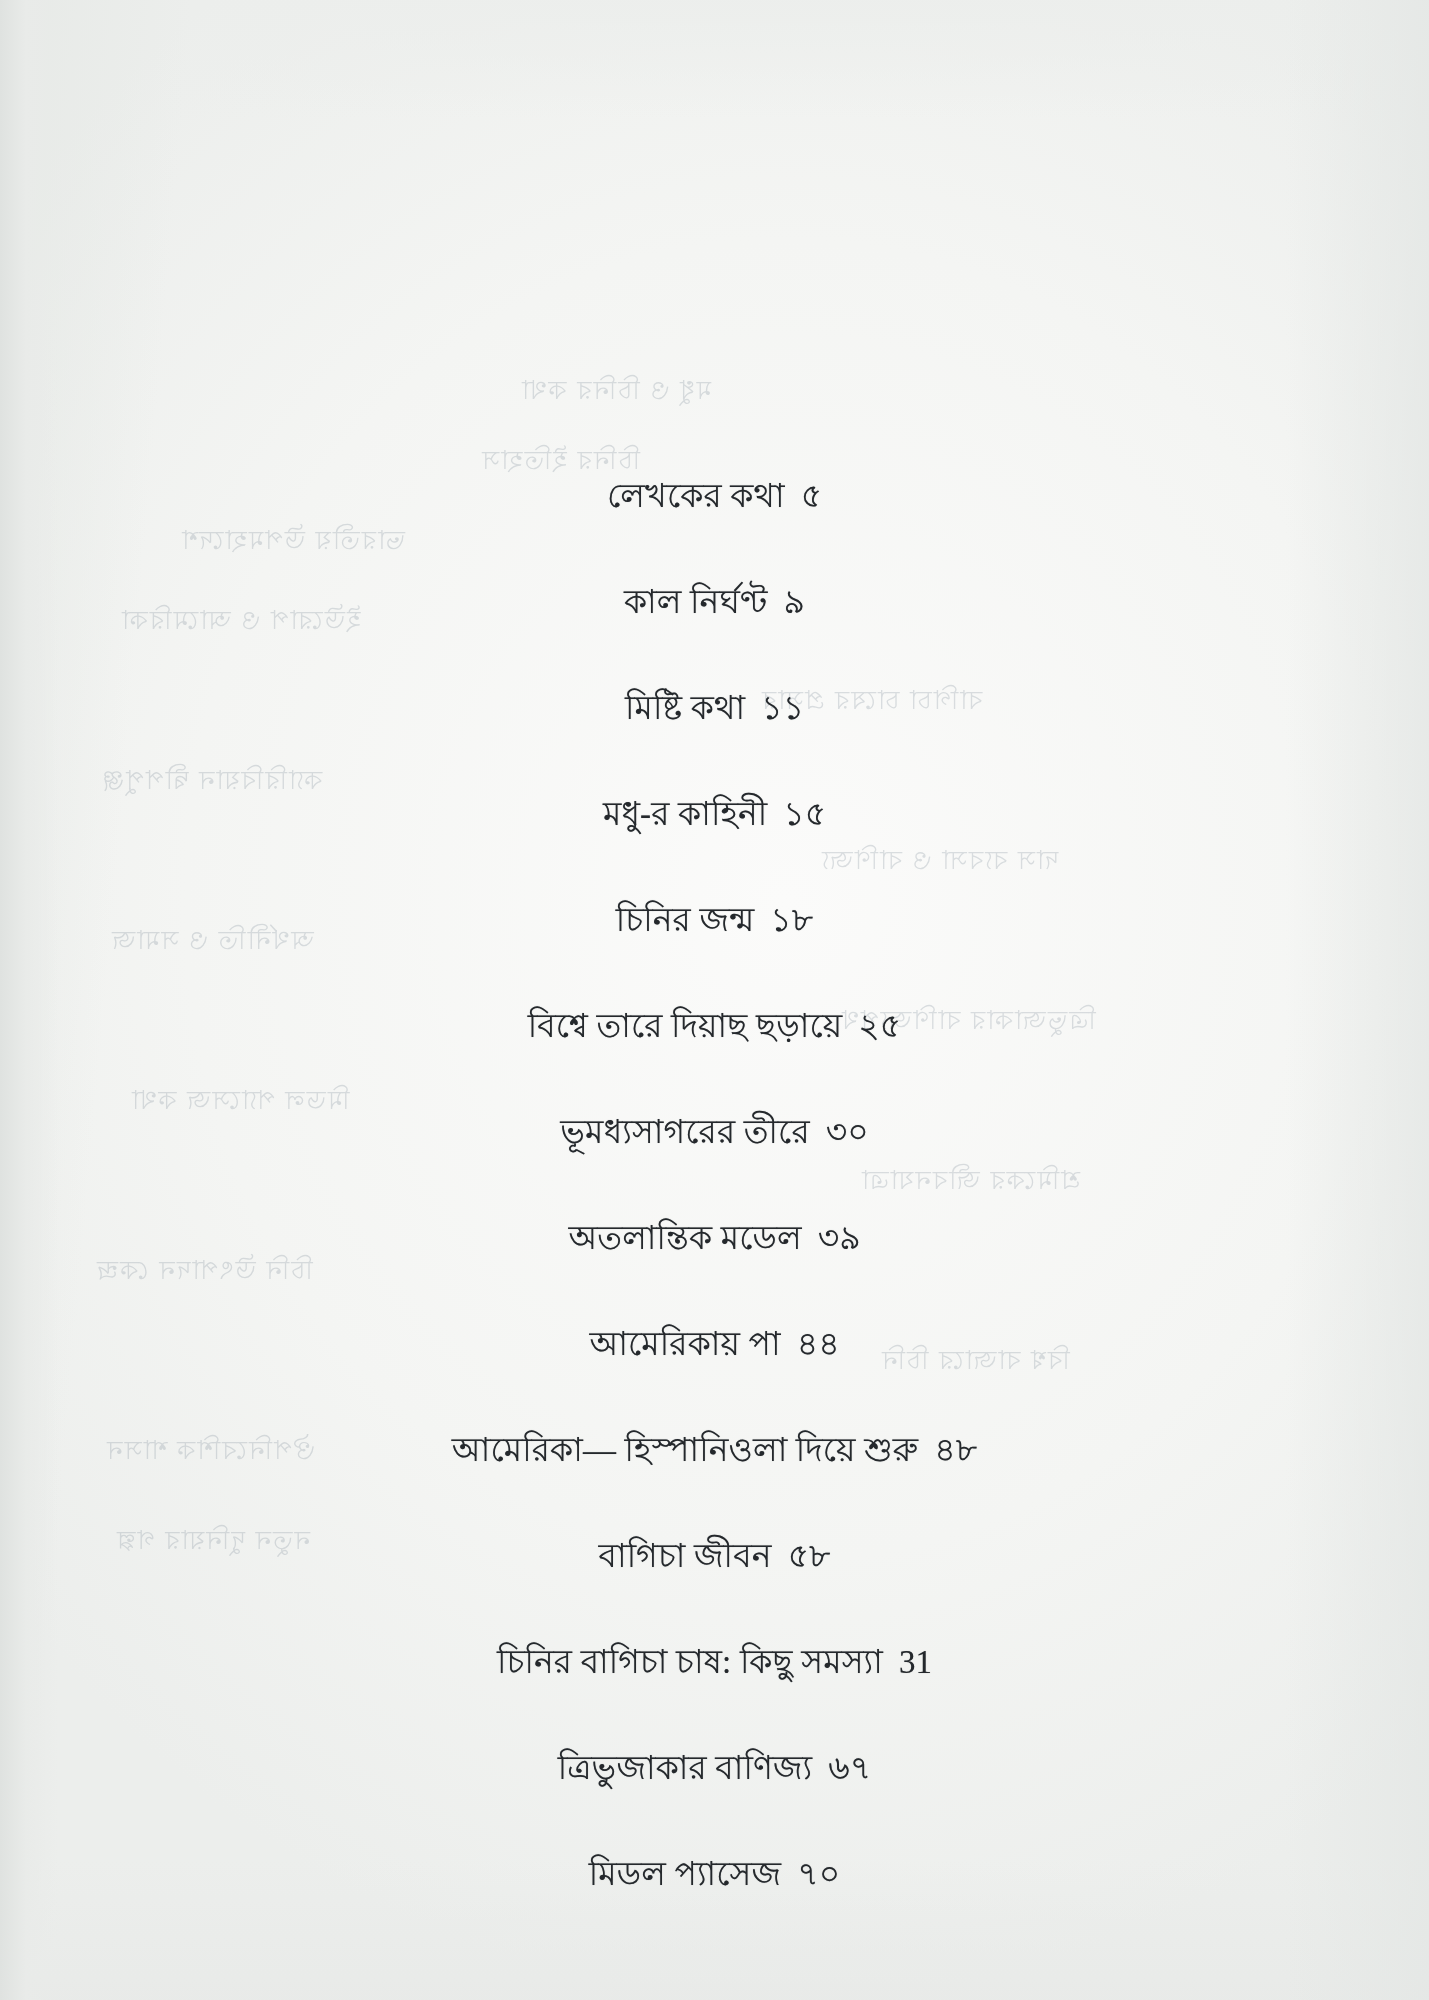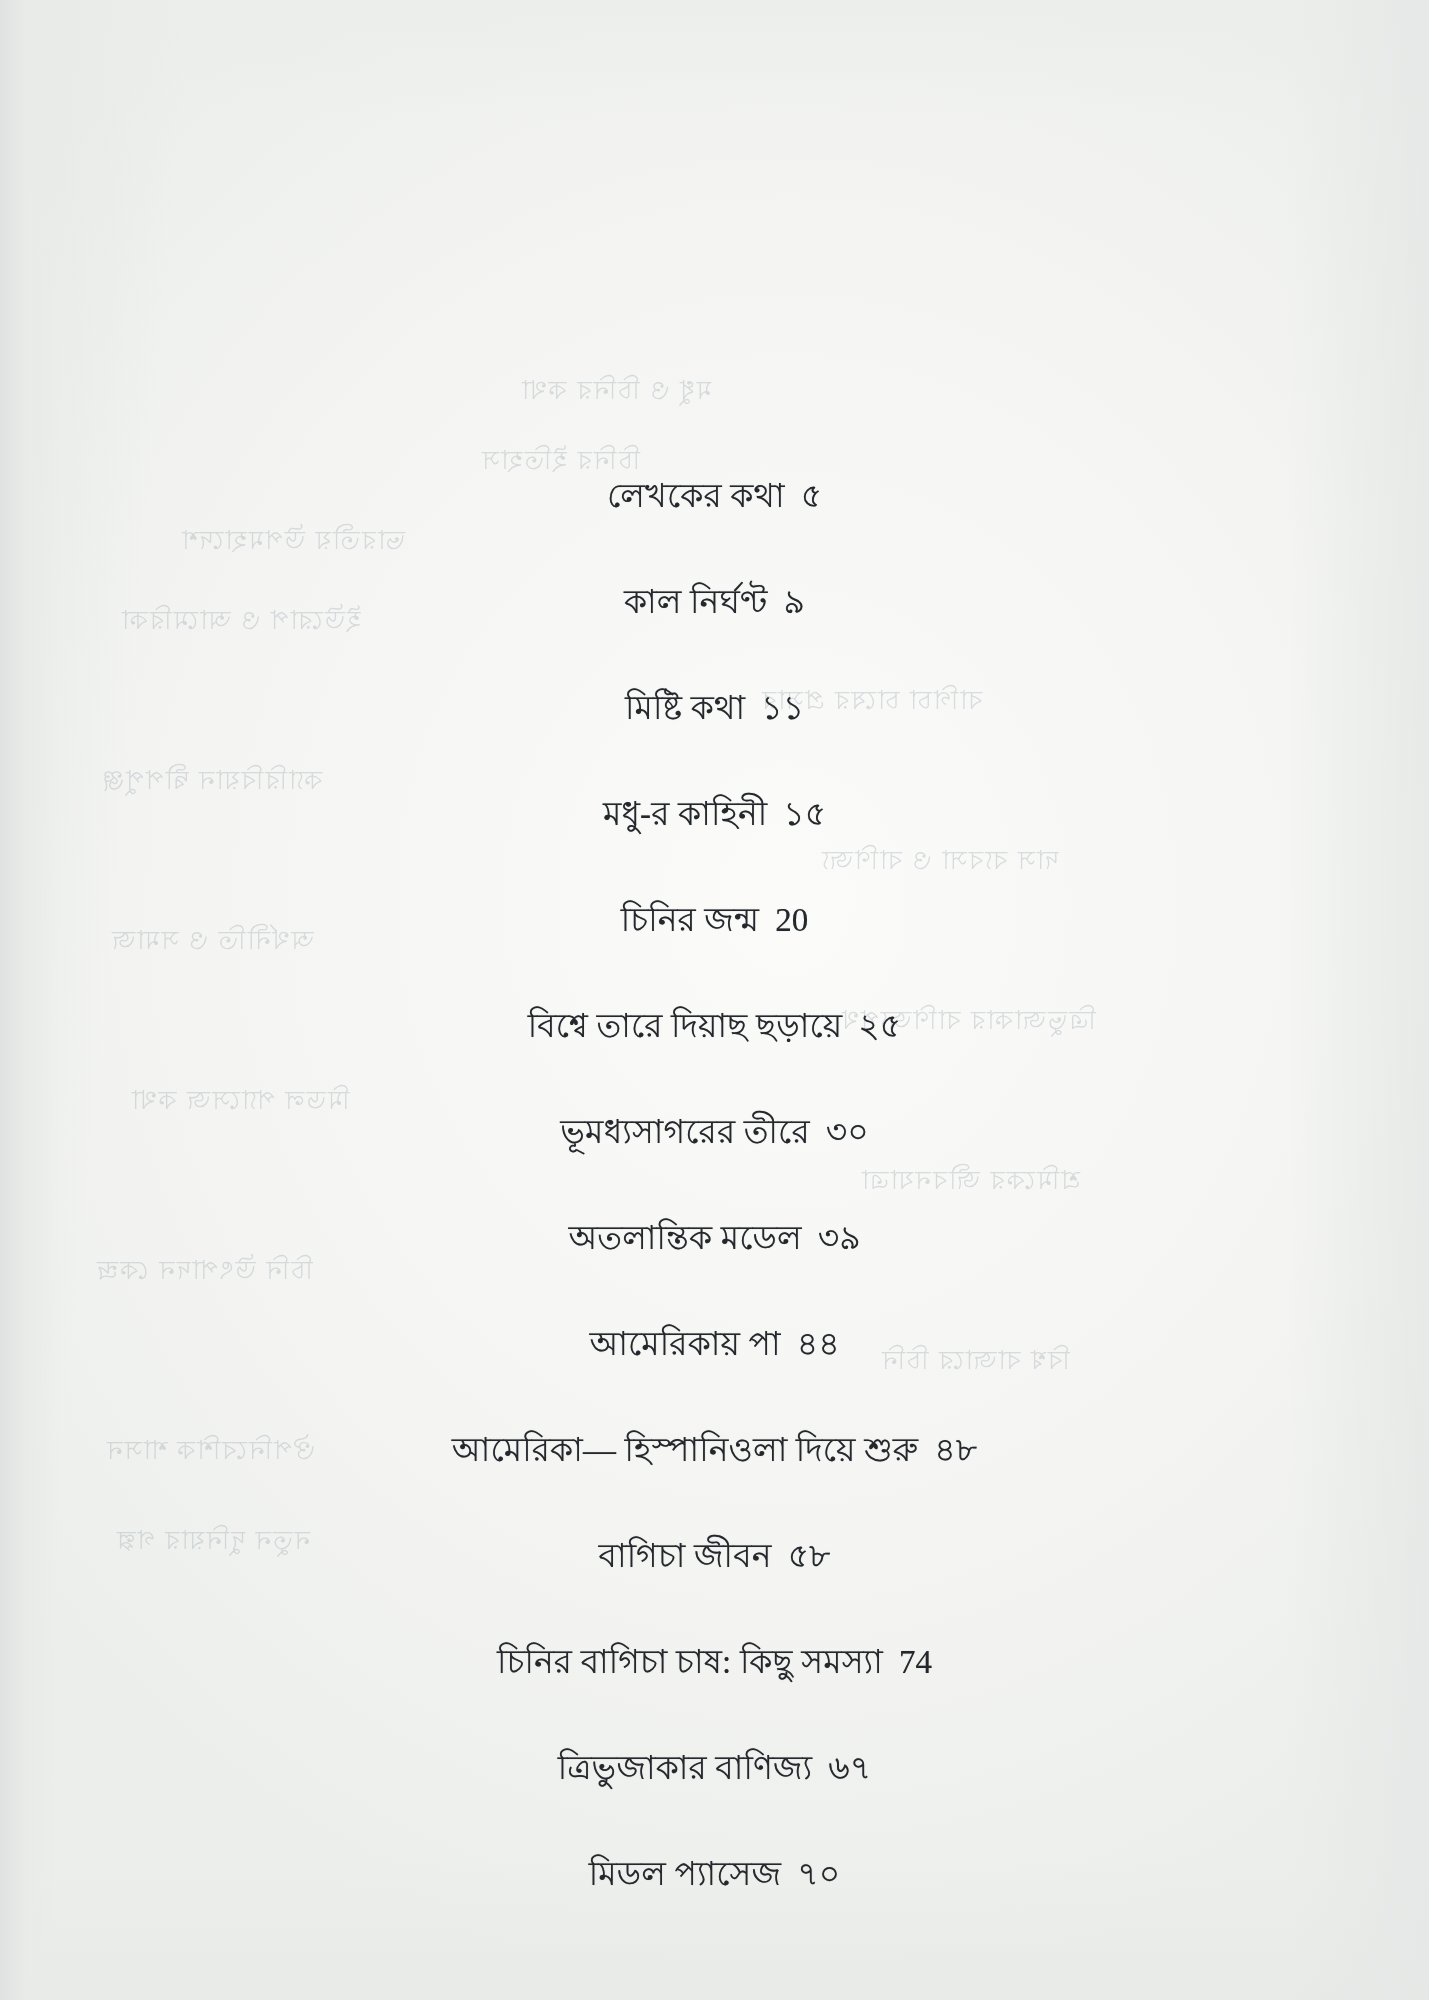--- a/index.html
+++ b/index.html
@@ -113,42 +113,42 @@
     <div class="toc-entry">
       <span class="title">কাল নির্ঘণ্ট</span><span class="page-no">৯</span>
     </div>
     <div class="toc-entry">
       <span class="title">মিষ্টি কথা</span><span class="page-no">১১</span>
     </div>
     <div class="toc-entry">
       <span class="title">মধু-র কাহিনী</span><span class="page-no">১৫</span>
     </div>
     <div class="toc-entry">
-      <span class="title">চিনির জন্ম</span><span class="page-no">20</span>
+      <span class="title">চিনির জন্ম</span><span class="page-no">১৮</span>
     </div>
     <div class="toc-entry">
       <span class="title">বিশ্বে তারে দিয়াছ ছড়ায়ে</span><span class="page-no">২৫</span>
     </div>
     <div class="toc-entry">
       <span class="title">ভূমধ্যসাগরের তীরে</span><span class="page-no">৩০</span>
     </div>
     <div class="toc-entry">
       <span class="title">অতলান্তিক মডেল</span><span class="page-no">৩৯</span>
     </div>
     <div class="toc-entry">
       <span class="title">আমেরিকায় পা</span><span class="page-no">৪৪</span>
     </div>
     <div class="toc-entry">
       <span class="title">আমেরিকা— হিস্পানিওলা দিয়ে শুরু</span><span class="page-no">৪৮</span>
     </div>
     <div class="toc-entry">
       <span class="title">বাগিচা জীবন</span><span class="page-no">৫৮</span>
     </div>
     <div class="toc-entry">
-      <span class="title">চিনির বাগিচা চাষ: কিছু সমস্যা</span><span class="page-no">74</span>
+      <span class="title">চিনির বাগিচা চাষ: কিছু সমস্যা</span><span class="page-no">31</span>
     </div>
     <div class="toc-entry">
       <span class="title">ত্রিভুজাকার বাণিজ্য</span><span class="page-no">৬৭</span>
     </div>
     <div class="toc-entry">
       <span class="title">মিডল প্যাসেজ</span><span class="page-no">৭০</span>
     </div>
   </div>
 
 </div>

